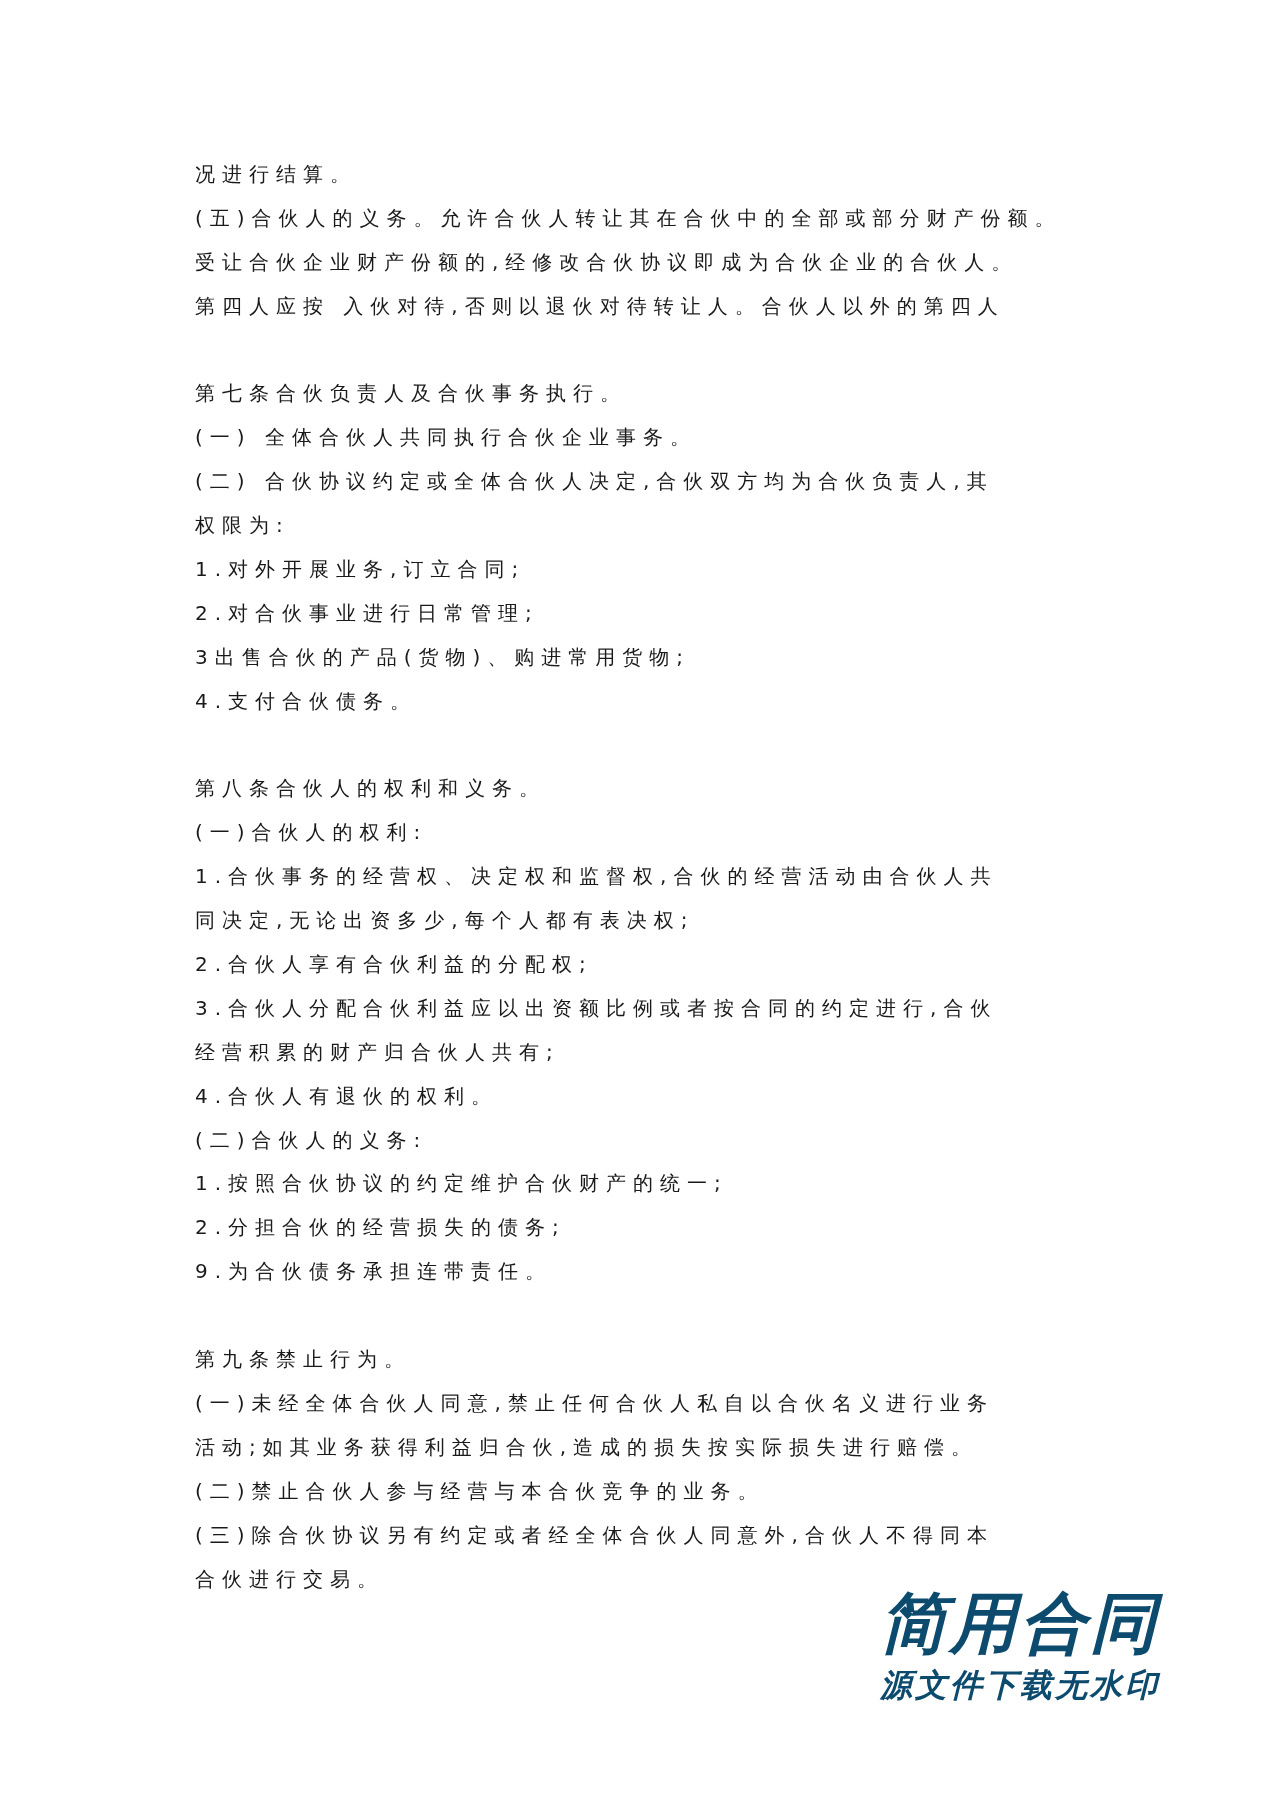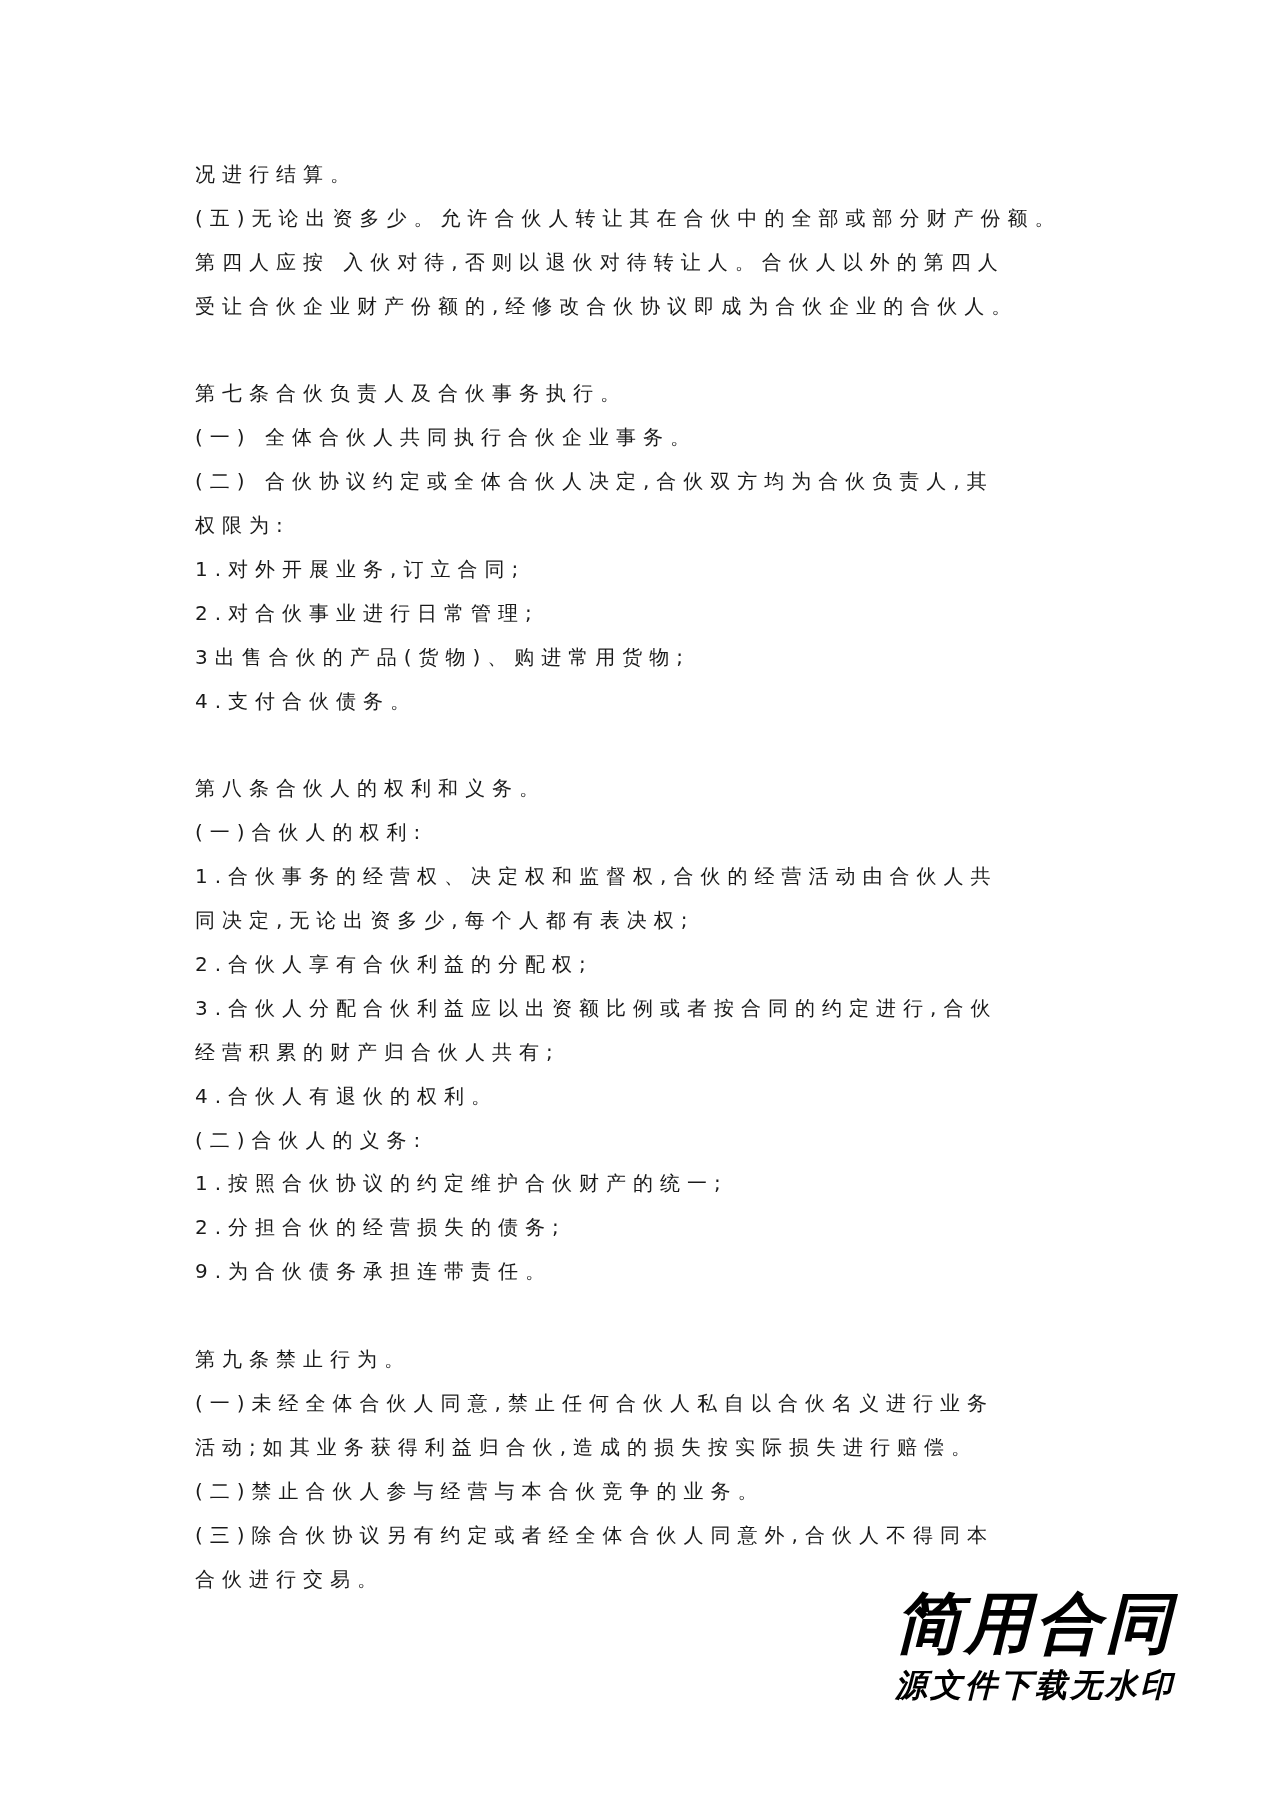--- a/index.html
+++ b/index.html
@@ -38,22 +38,21 @@
       font-weight: 400;
     }
     .blank {
       height: 43.9px;
     }
     .watermark {
       position: absolute;
       left: 880px;
       top: 1585px;
       width: 310px;
-      text-align: center;
-      color: #000000;
+      color: #0c4a6e;
       pointer-events: none;
     }
     .wm-main {
       font-size: 66px;
       font-weight: bold;
       letter-spacing: 4px;
       line-height: 78px;
       font-style: italic;
       font-family: "DejaVu Sans", sans-serif;
     }
@@ -67,23 +66,23 @@
     }
   </style>
 </head>
 <body>
 
 <div class="page">
   <div class="body-text">
 
     <div>
       <div class="line">况进行结算。</div>
-      <div class="line">(五)无论出资多少。允许合伙人转让其在合伙中的全部或部分财产份额。</div>
+      <div class="line">(五)合伙人的义务。允许合伙人转让其在合伙中的全部或部分财产份额。</div>
+      <div class="line">受让合伙企业财产份额的,经修改合伙协议即成为合伙企业的合伙人。</div>
       <div class="line">第四人应按 入伙对待,否则以退伙对待转让人。合伙人以外的第四人</div>
-      <div class="line">受让合伙企业财产份额的,经修改合伙协议即成为合伙企业的合伙人。</div>
     </div>
 
     <div class="blank"></div>
 
     <div>
       <div class="line">第七条合伙负责人及合伙事务执行。</div>
       <div class="line">(一)  全体合伙人共同执行合伙企业事务。</div>
       <div class="line">(二)  合伙协议约定或全体合伙人决定,合伙双方均为合伙负责人,其</div>
       <div class="line">权限为:</div>
       <div class="line">1.对外开展业务,订立合同;</div>

